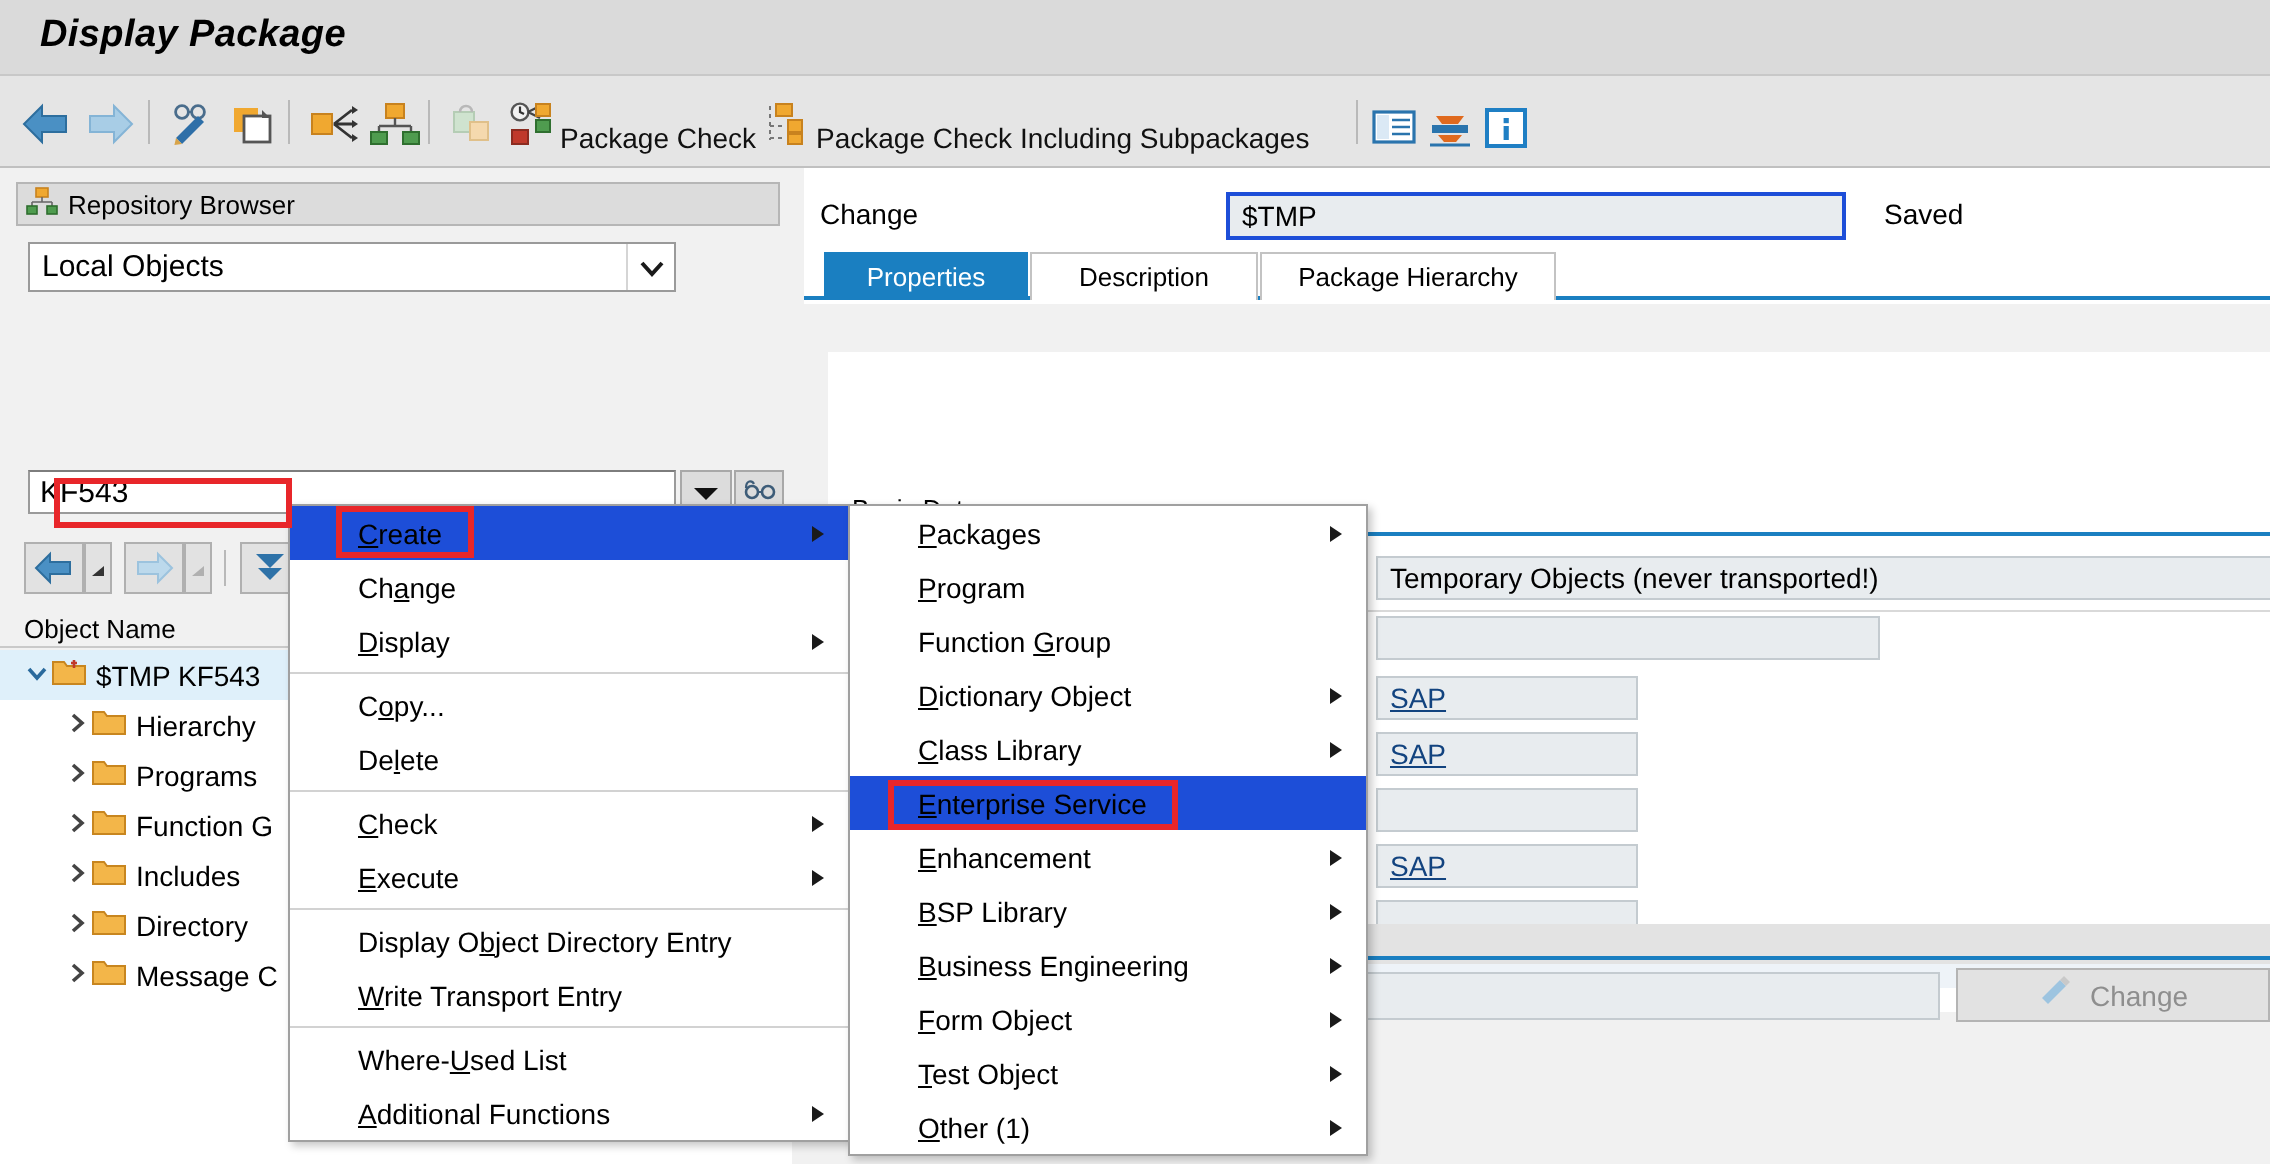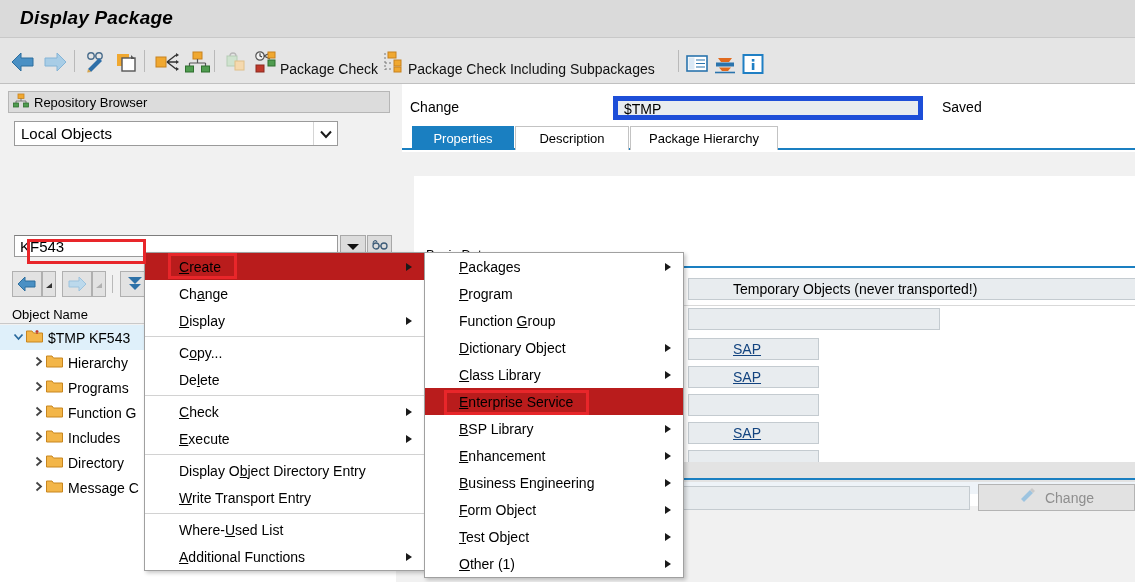--- a/index.html
+++ b/index.html
@@ -114,22 +114,22 @@
 
   
   .rightpanel {
     position: absolute; left: 402px; top: 84px; width: 733px; height: 498px;
     background: #ffffff;
   }
   .pkg-row { position: absolute; left: 0px; top: 12px; width: 733px; height: 26px; }
   .pkg-label { position: absolute; left: 8px; top: 3px; font-size: 14px; }
   .pkg-field {
     position: absolute; left: 211px; top: 0px; width: 310px; height: 24px;
-    background: #e8ecef; border: 5px solid #1d4ed8;
-    display: flex; align-items: flex-start;
+    background: #e8ecef; border: 2px solid #1d4ed8;
+    display: flex; align-items: center;
   }
   .pkg-field .val { font-size: 14px; padding-left: 6px; }
   .pkg-saved { position: absolute; left: 540px; top: 3px; font-size: 14px; }
 
   .tabstrip {
     position: absolute; left: 0px; top: 42px; width: 733px; height: 24px;
     border-bottom: 2px solid #1a7fc1;
   }
   .tab {
     position: absolute; top: 0; height: 24px; display: flex; align-items: center;
@@ -151,21 +151,21 @@
     border-bottom: 2px solid #1a7fc1; background: #ffffff;
   }
   .section-head .lbl { position: absolute; left: 12px; top: 1px; font-size: 13px; }
 
   .frow { position: absolute; height: 24px; }
   .flabel { position: absolute; font-size: 14px; }
   .ffield {
     position: absolute; background: #e8ecef; border: 1px solid #c4cbd0;
     height: 22px; display: flex; align-items: center;
   }
-  .ffield .val { font-size: 14px; padding-left: 6px; margin-left: 38px; }
+  .ffield .val { font-size: 14px; padding-left: 6px; }
   .ffield .val.link { color: #12437f; text-decoration: underline; text-align: center; }
   .rowline { position: absolute; height: 1px; background: #d9d9d9; }
 
   .standard-bar {
     position: absolute; left: 12px; top: 320px; width: 721px; height: 22px;
     background: #eef3f8;
   }
   .standard-bar .lbl { position: absolute; left: 12px; top: 2px; font-size: 14px; }
 
   .graybar {
@@ -188,21 +188,21 @@
   
   .menu {
     position: absolute; background: #ffffff; border: 1px solid #a0a0a0;
     box-shadow: 2px 2px 4px rgba(0,0,0,.22);
     z-index: 40;
   }
   .menu-item {
     position: relative; height: 27px; display: flex; align-items: center;
     padding-left: 34px; font-size: 14px; white-space: nowrap;
   }
-  .menu-item.hl { background: #b91c1c; }
+  .menu-item.hl { background: #1d4ed8; }
   .menu-item .sub-arrow {
     position: absolute; right: 12px; top: 50%; transform: translateY(-50%);
     width: 0; height: 0;
     border-left: 6px solid #1a1a1a;
     border-top: 4.5px solid transparent;
     border-bottom: 4.5px solid transparent;
   }
   .menu-sep { height: 1px; background: #d2d2d2; margin: 2px 0; }
   .uline { text-decoration: underline; }
 </style>
@@ -742,25 +742,25 @@
       <span class="sub-arrow"></span>
     </div>
     <div class="menu-item">
       <span><span class="uline">C</span>lass Library</span>
       <span class="sub-arrow"></span>
     </div>
     <div class="menu-item hl">
       <span><span class="uline">E</span>nterprise Service</span>
     </div>
     <div class="menu-item">
+      <span><span class="uline">E</span>nhancement</span>
+      <span class="sub-arrow"></span>
+    </div>
+    <div class="menu-item">
       <span><span class="uline">B</span>SP Library</span>
-      <span class="sub-arrow"></span>
-    </div>
-    <div class="menu-item">
-      <span><span class="uline">E</span>nhancement</span>
       <span class="sub-arrow"></span>
     </div>
     <div class="menu-item">
       <span><span class="uline">B</span>usiness Engineering</span>
       <span class="sub-arrow"></span>
     </div>
     <div class="menu-item">
       <span><span class="uline">F</span>orm Object</span>
       <span class="sub-arrow"></span>
     </div>

